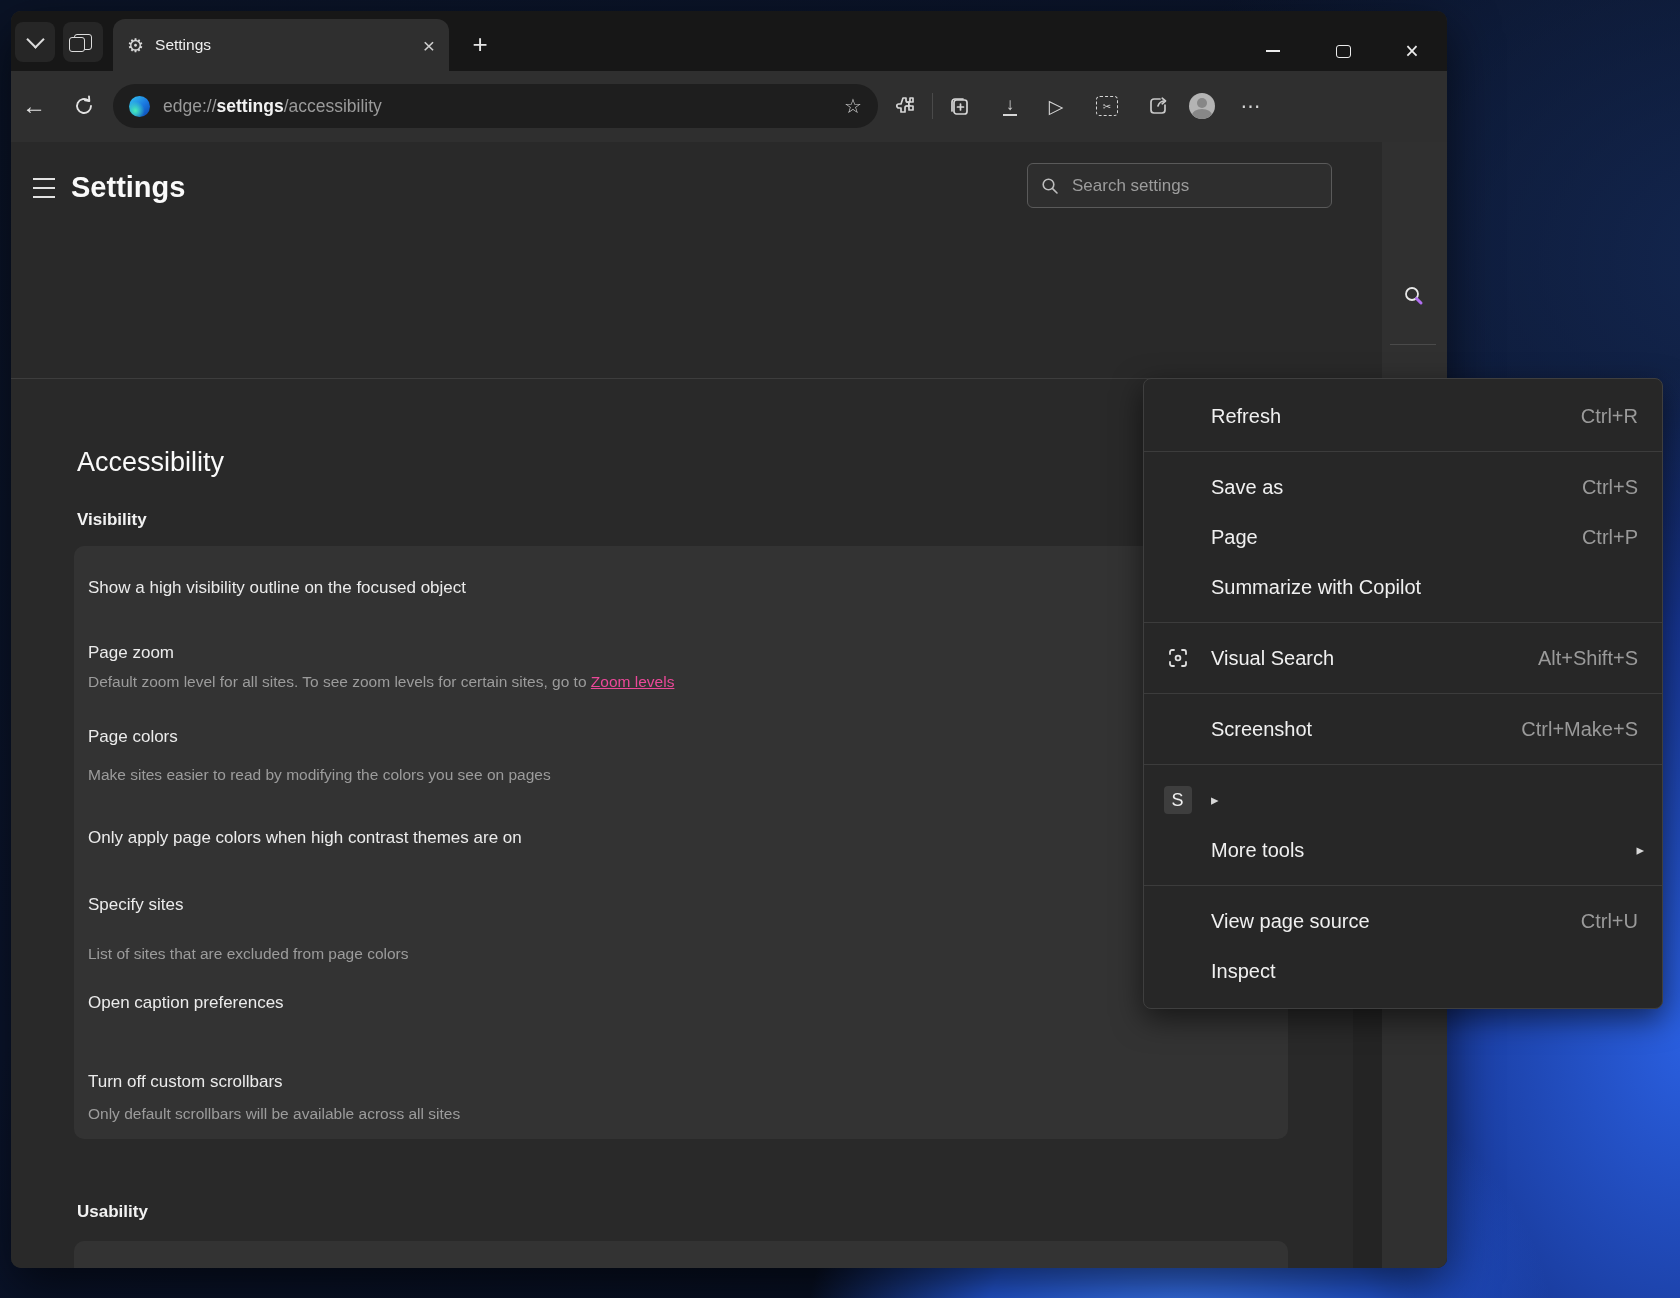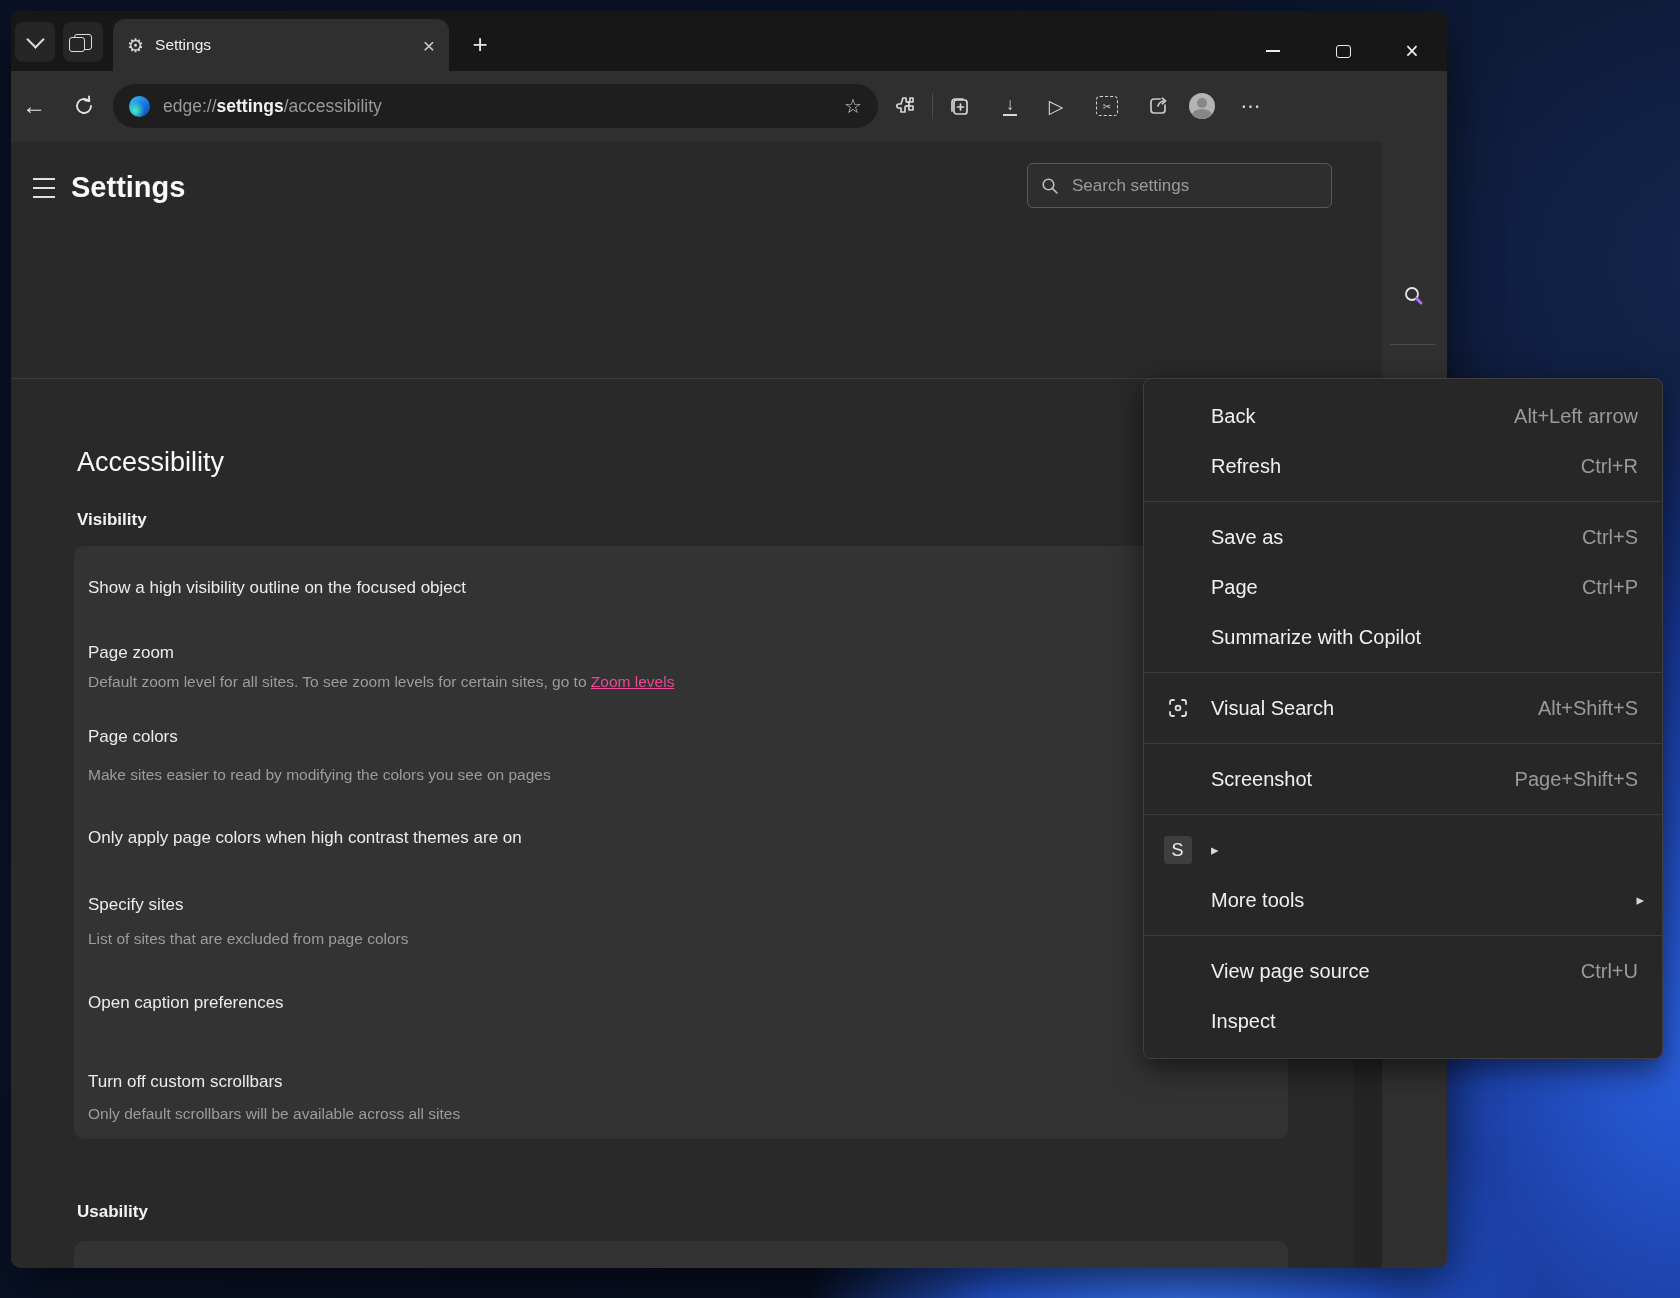--- a/index.html
+++ b/index.html
@@ -209,21 +209,21 @@
       <div class="abs card" style="top:167px;height:593px">
         <div class="abs row-t" style="top:32px">Show a high visibility outline on the focused object</div>
         <div class="abs row-t" style="top:97px">Page zoom</div>
         <div class="abs row-d" style="top:127px">
           <span>Default zoom level for all sites. To see zoom levels for certain sites, go to </span><span class="link">Zoom levels</span>
         </div>
         <div class="abs row-t" style="top:181px">Page colors</div>
         <div class="abs row-d" style="top:220px">Make sites easier to read by modifying the colors you see on pages</div>
         <div class="abs row-t" style="top:282px">Only apply page colors when high contrast themes are on</div>
         <div class="abs row-t" style="top:349px">Specify sites</div>
-        <div class="abs row-d" style="top:384px">List of sites that are excluded from page colors</div>
+        <div class="abs row-d" style="top:399px">List of sites that are excluded from page colors</div>
         <div class="abs row-t" style="top:447px">Open caption preferences</div>
         <div class="abs row-t" style="top:526px">Turn off custom scrollbars</div>
         <div class="abs row-d" style="top:559px">Only default scrollbars will be available across all sites</div>
       </div>
 
       <div class="abs h2" style="top:823px">Usability</div>
 
       <div class="abs card" style="top:862px;height:300px">
         
         
@@ -249,25 +249,20 @@
         <span>+</span>
       </div>
 
     </div>
   </div>
 </div>
 
 <div class="abs menu">
   <div class="mi">
     <span class="mi-ic"></span>
-    <span class="mi-label">Back</span>
-    <span class="mi-short">Alt+Left arrow</span>
-  </div>
-  <div class="mi">
-    <span class="mi-ic"></span>
     <span class="mi-label">Refresh</span>
     <span class="mi-short">Ctrl+R</span>
   </div>
   <div class="msep"></div>
   <div class="mi">
     <span class="mi-ic"></span>
     <span class="mi-label">Save as</span>
     <span class="mi-short">Ctrl+S</span>
   </div>
   <div class="mi">
@@ -288,21 +283,21 @@
         <circle cx="12" cy="12" r="2.4" fill="none" stroke="#e0e0e0" stroke-width="1.8"></circle>
       </svg>
     </span>
     <span class="mi-label">Visual Search</span>
     <span class="mi-short">Alt+Shift+S</span>
   </div>
   <div class="msep"></div>
   <div class="mi">
     <span class="mi-ic"></span>
     <span class="mi-label">Screenshot</span>
-    <span class="mi-short">Page+Shift+S</span>
+    <span class="mi-short">Ctrl+Make+S</span>
   </div>
   <div class="msep"></div>
   <div class="mi">
     <span class="mi-ic">
       <span class="sbadge">S</span>
     </span>
     <span class="mi-arrow">▸</span>
   </div>
   <div class="mi">
     <span class="mi-ic"></span>

